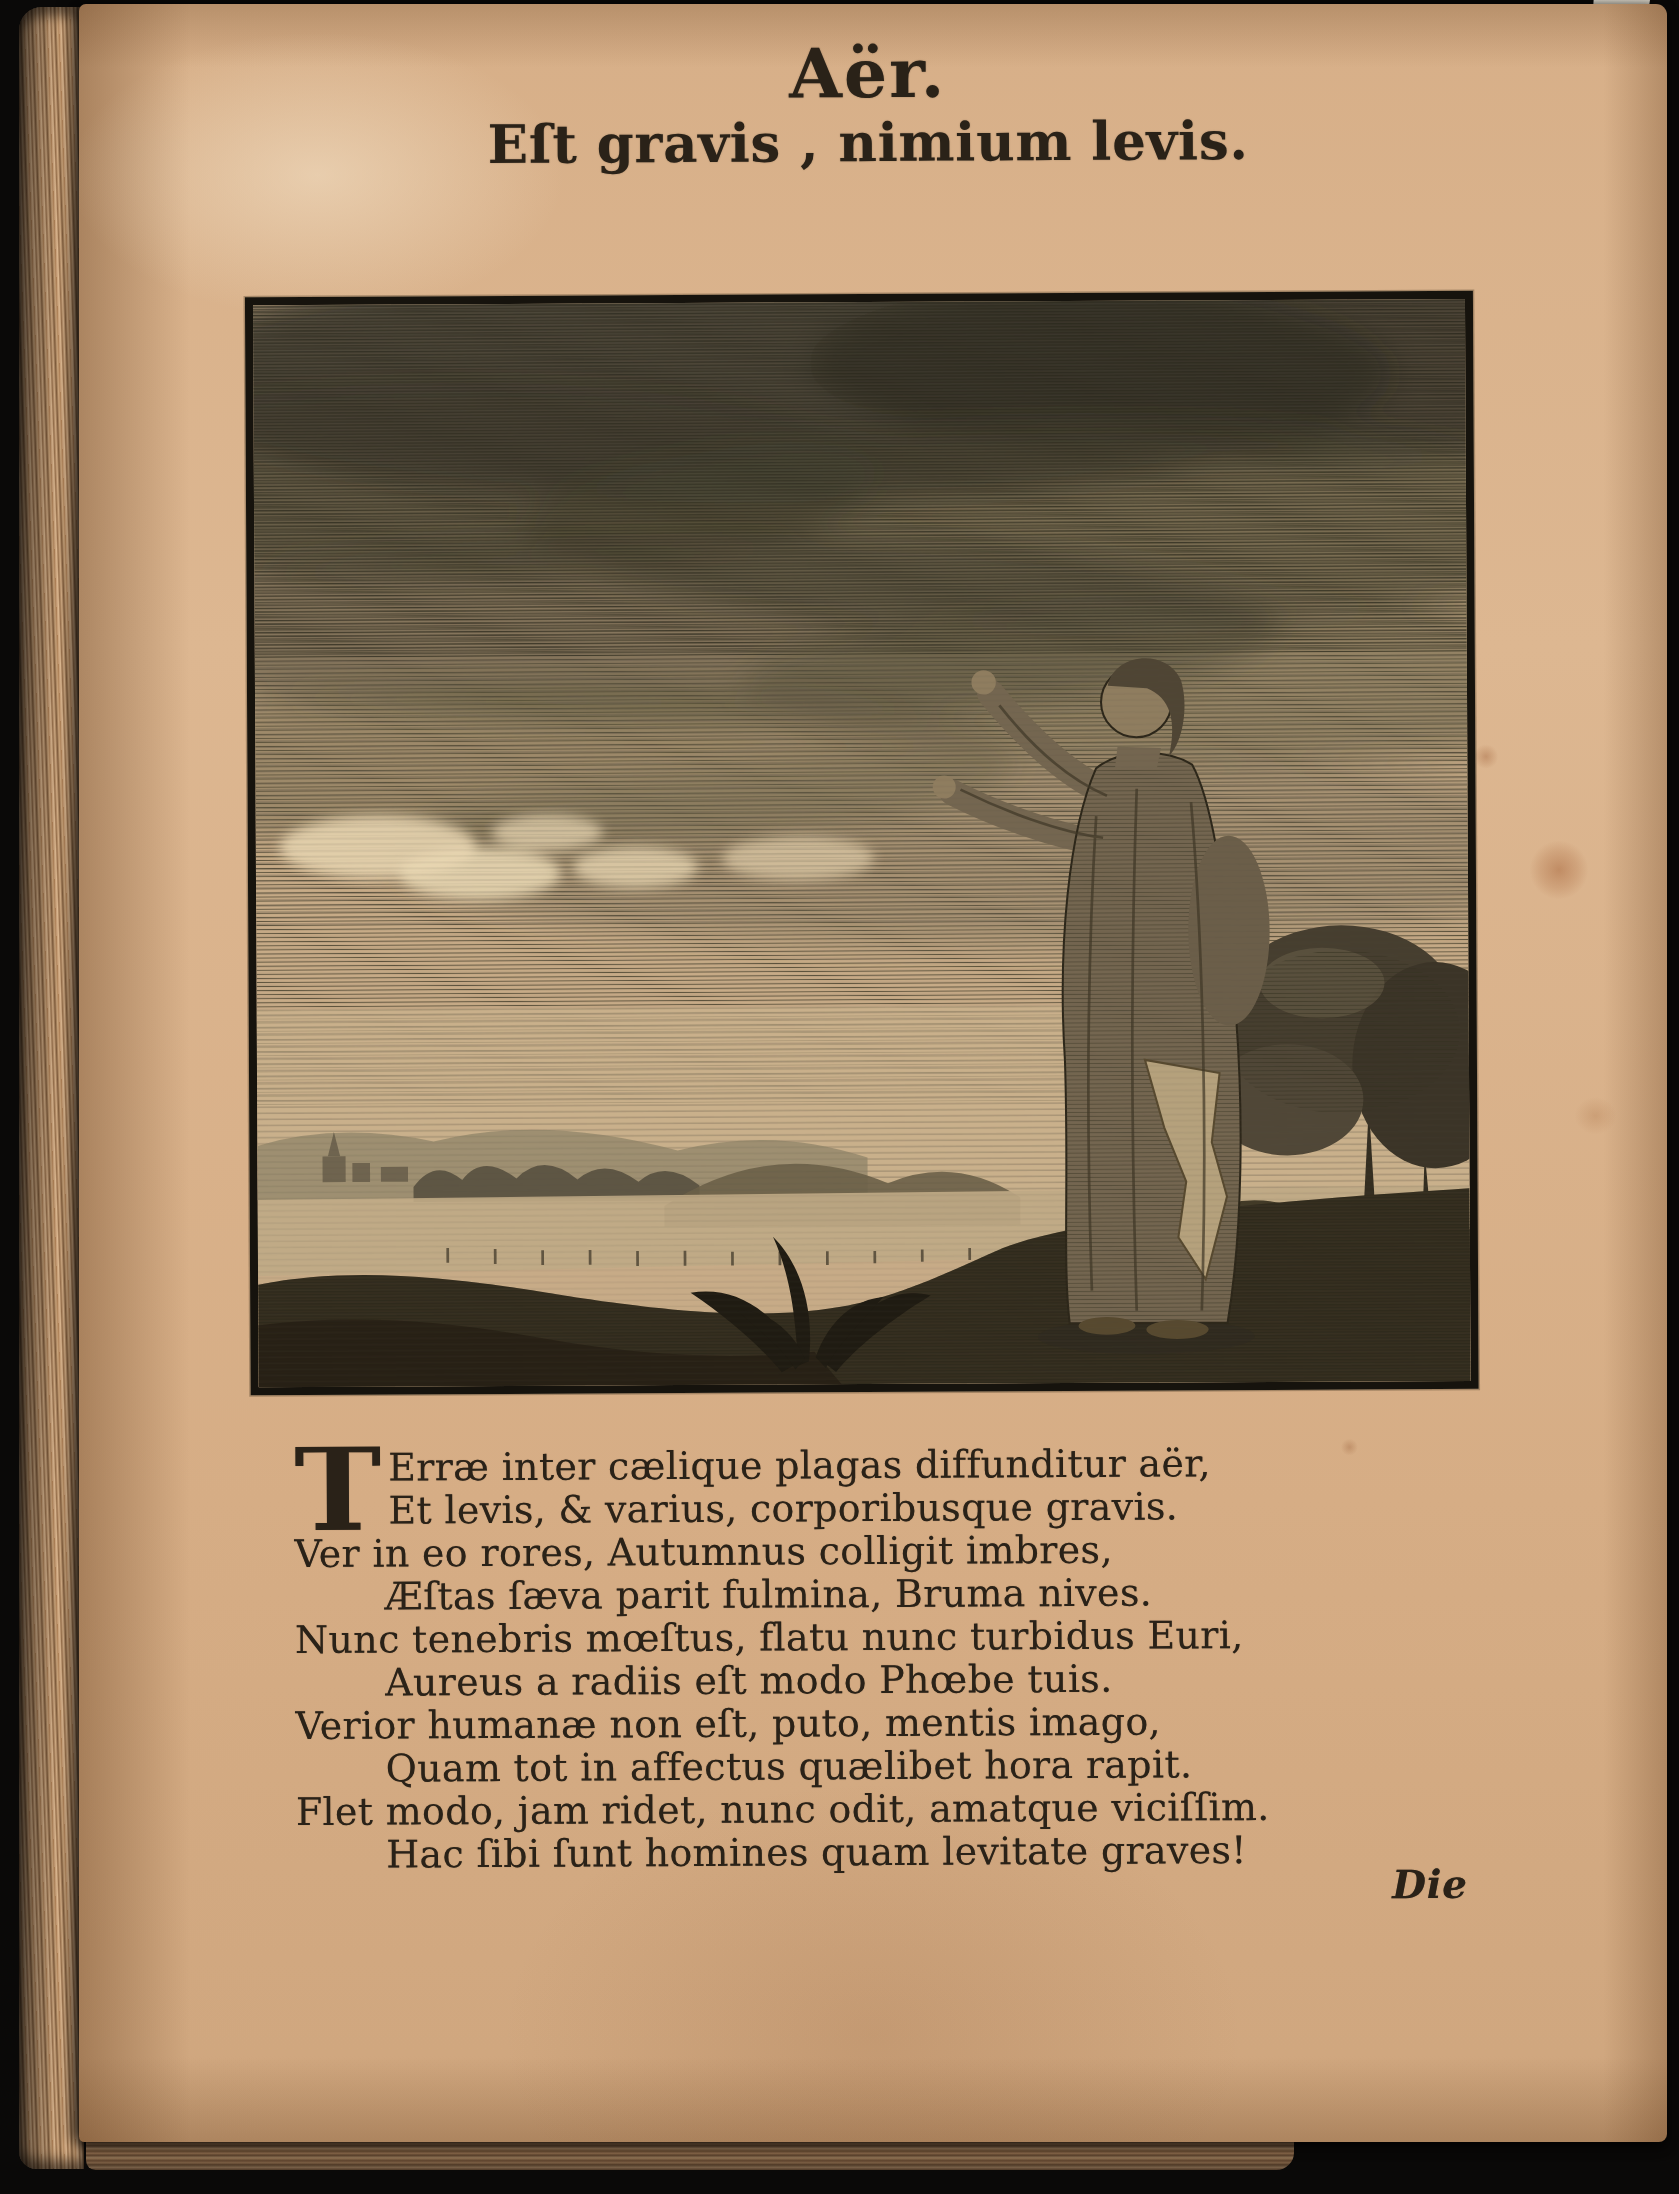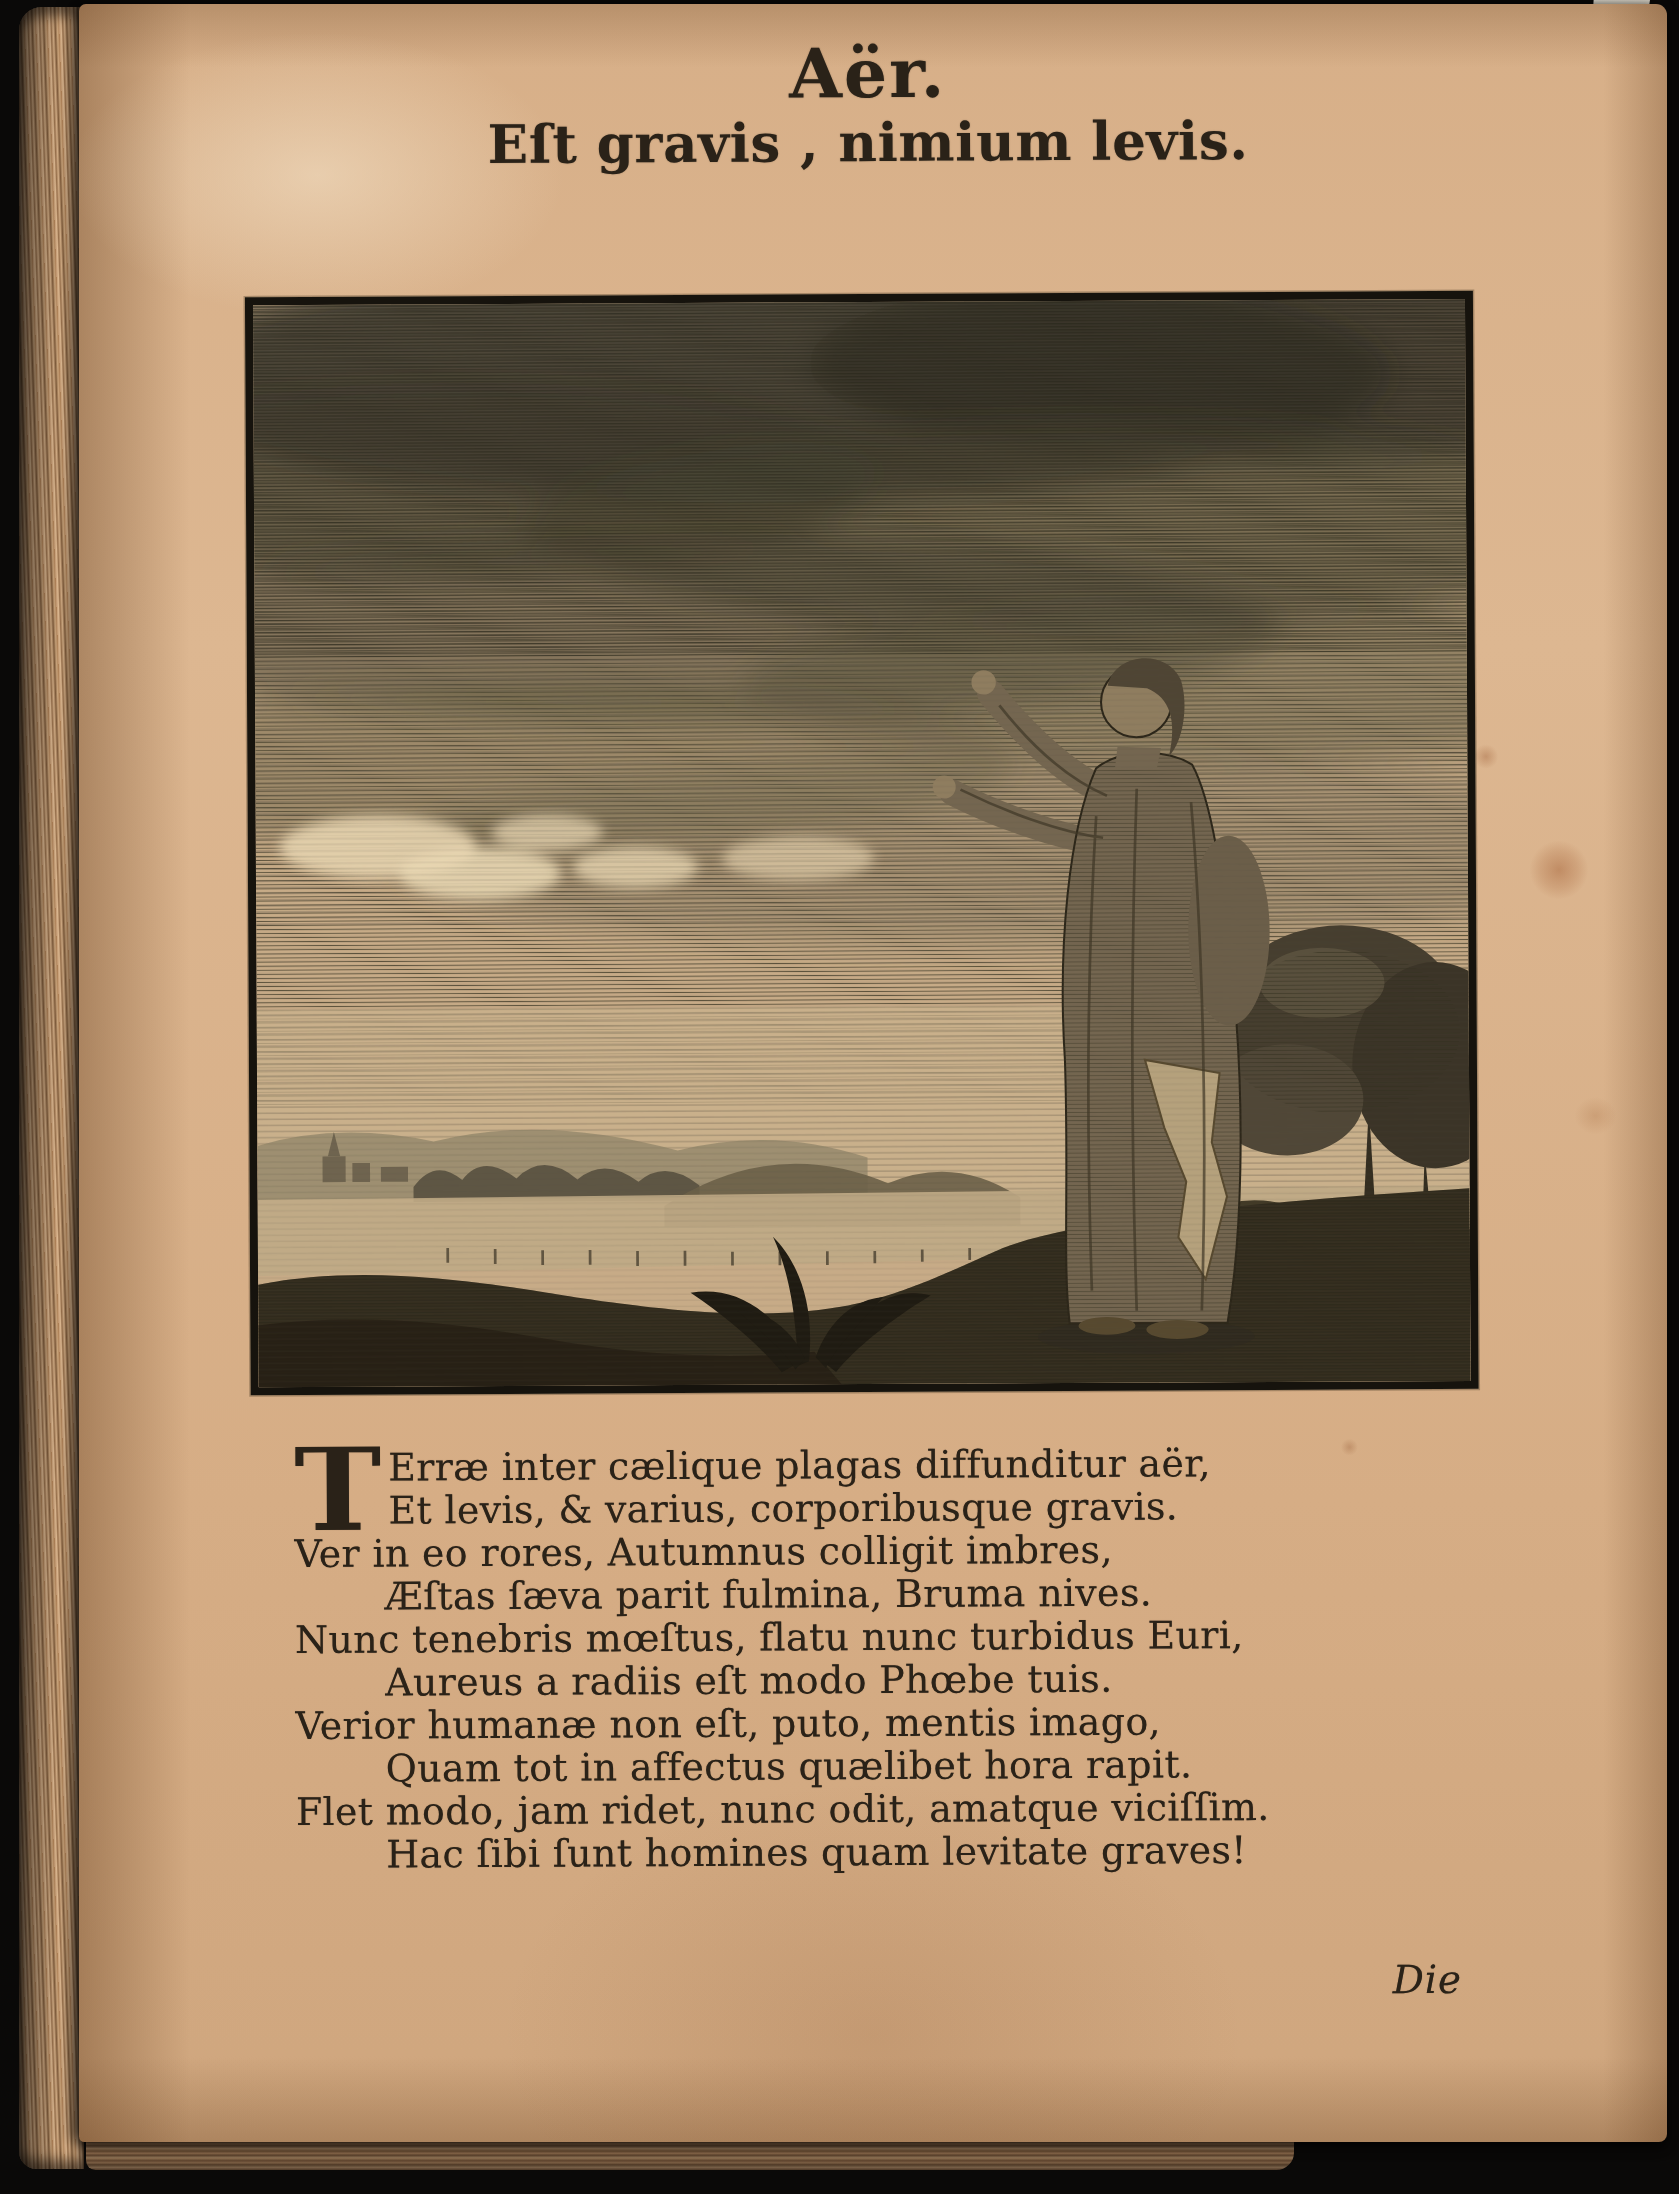--- a/index.html
+++ b/index.html
@@ -73,22 +73,22 @@
     text-shadow:0 0 0.7px rgba(43,35,24,.55);
   }
   .opening{overflow:hidden;}
   .dropcap{
     float:left;font-size:117px;line-height:79px;font-weight:700;
     margin:2.7px 6.8px 0 0;
   }
   .pline{white-space:nowrap;}
   .pline.pent{padding-left:90px;}
   .catchword{
-    position:absolute;left:1309px;top:1956px;
-    font-size:39px;font-weight:400;font-style:italic;letter-spacing:0.7px;
+    position:absolute;left:1309px;top:1860px;
+    font-size:39px;font-weight:700;font-style:italic;letter-spacing:0.7px;
     text-shadow:0 0 0.7px rgba(43,35,24,.6);
   }
 </style>
 </head>
 <body>
 
 <div class="scan">
 
   <div class="left-stack"></div>
   <div class="bottom-stack"></div>

